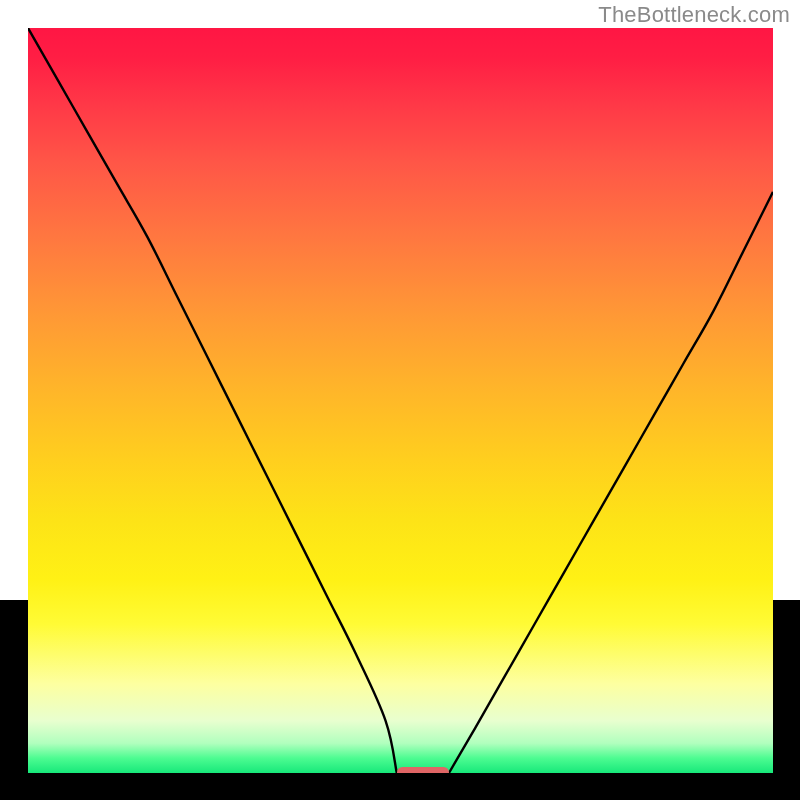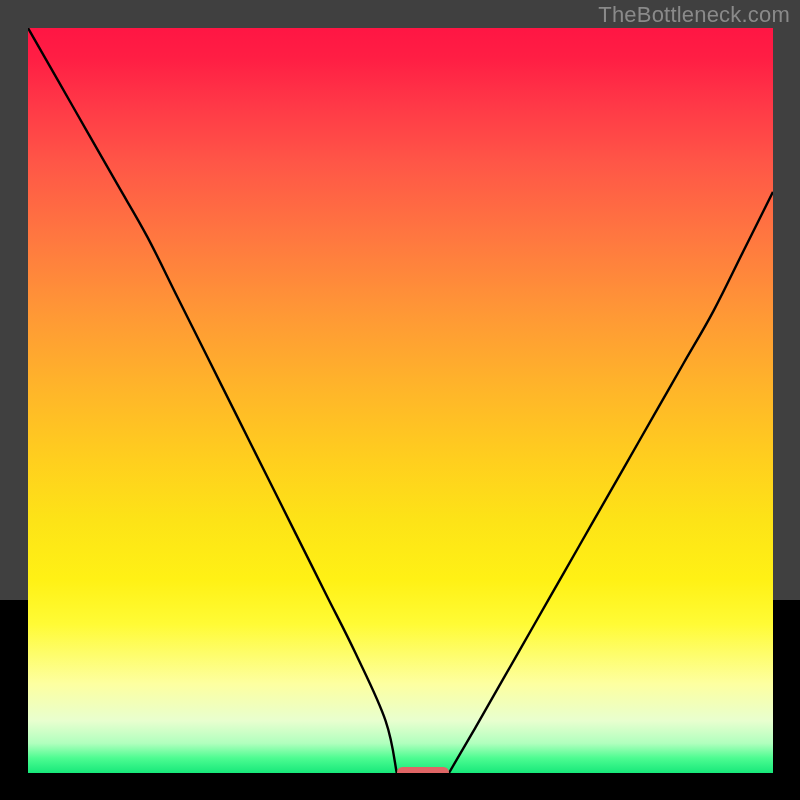--- a/index.html
+++ b/index.html
@@ -8,21 +8,21 @@
     width: 800px;
     height: 800px;
     background: #000;
     overflow: hidden;
     font-family: Arial, Helvetica, sans-serif;
   }
   .frame {
     position: relative;
     width: 800px;
     height: 600px;
-    background: #404040;
+    background: #ffffff;
     text-decoration: underline;
   }
   .plot {
     position: absolute;
     left: 28px;
     top: 28px;
     width: 745px;
     height: 745px;
     overflow: hidden;
   }

